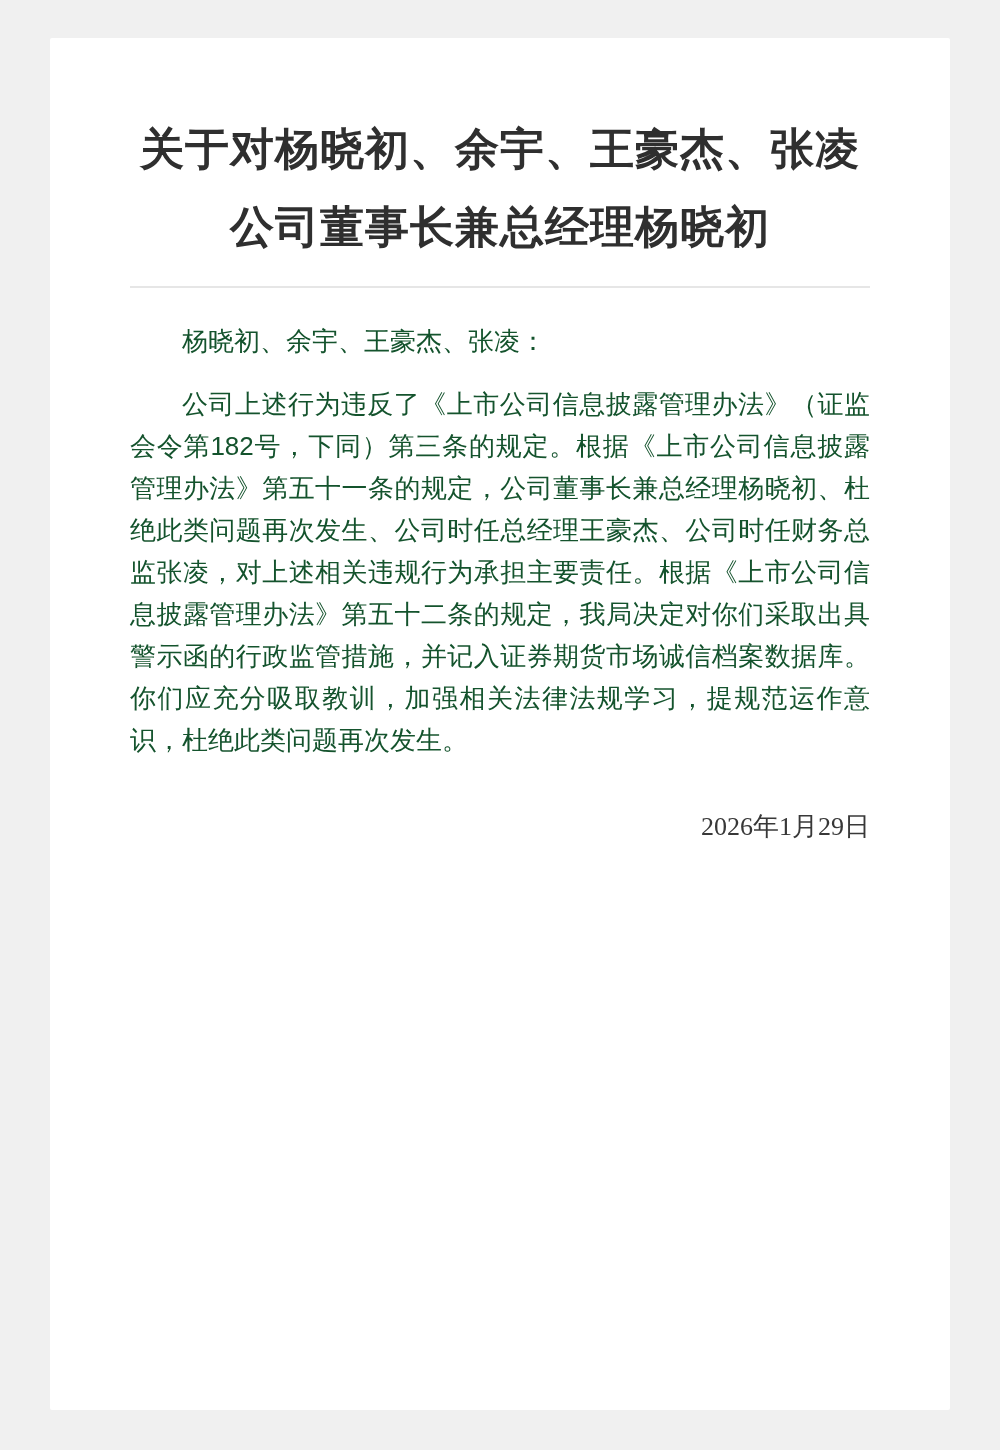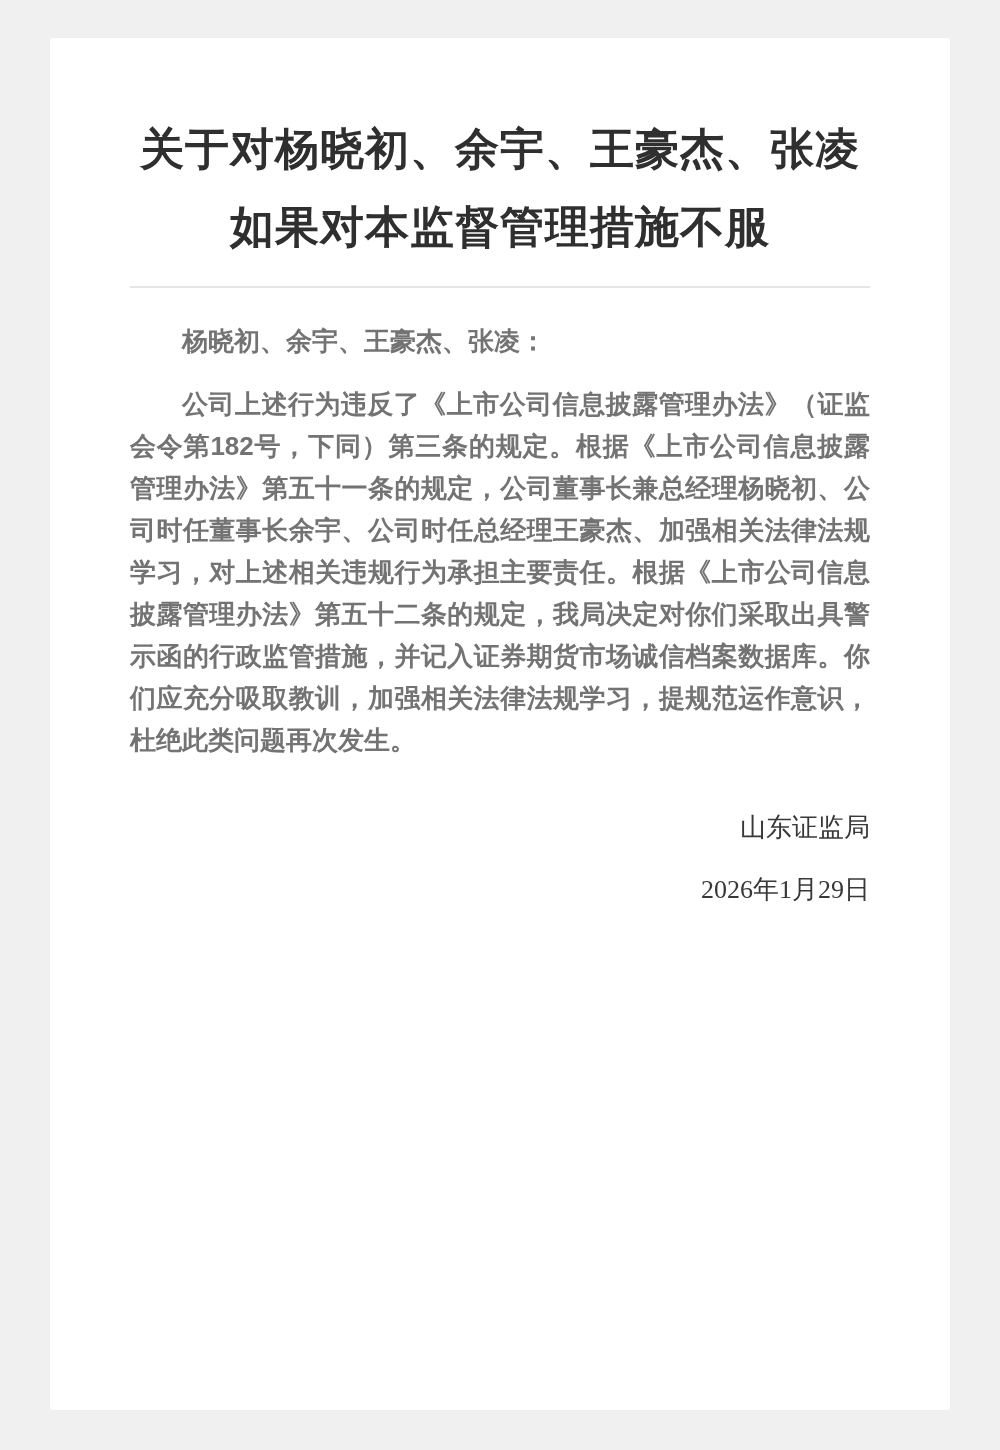--- a/index.html
+++ b/index.html
@@ -36,25 +36,24 @@
   h1.title span { display: block; }
   .divider {
     border: none;
     border-top: 2px solid #e6e6e6;
     height: 0;
     margin: 20px 0 32px 0;
   }
   .body-text p.para {
     font-size: 26px;
     line-height: 42px;
-    color: #737373;
+    color: #14532d;
     text-indent: 2em;
     text-align: justify;
     margin: 21px 0;
-    font-weight: bold;
   }
   .signature-block {
     margin-top: 45px;
     text-align: right;
   }
   .signature-block p {
     font-size: 26px;
     line-height: 42px;
     color: #383838;
     margin: 0;
@@ -65,32 +64,31 @@
   }
 </style>
 </head>
 <body>
 
 <div class="page">
   <div class="card">
 
     <h1 class="title">
       <span>关于对杨晓初、余宇、王豪杰、张凌</span>
-      <span>如果对本监督管理措施不服</span>
+      <span>公司董事长兼总经理杨晓初</span>
     </h1>
 
     <hr class="divider">
 
     <div class="body-text">
       <p class="para">杨晓初、余宇、王豪杰、张凌：</p>
 
 
-      <p class="para">公司上述行为违反了《上市公司信息披露管理办法》（证监会令第182号，下同）第三条的规定。根据《上市公司信息披露管理办法》第五十一条的规定，公司董事长兼总经理杨晓初、公司时任董事长余宇、公司时任总经理王豪杰、加强相关法律法规学习，对上述相关违规行为承担主要责任。根据《上市公司信息披露管理办法》第五十二条的规定，我局决定对你们采取出具警示函的行政监管措施，并记入证券期货市场诚信档案数据库。你们应充分吸取教训，加强相关法律法规学习，提规范运作意识，杜绝此类问题再次发生。</p>
+      <p class="para">公司上述行为违反了《上市公司信息披露管理办法》（证监会令第182号，下同）第三条的规定。根据《上市公司信息披露管理办法》第五十一条的规定，公司董事长兼总经理杨晓初、杜绝此类问题再次发生、公司时任总经理王豪杰、公司时任财务总监张凌，对上述相关违规行为承担主要责任。根据《上市公司信息披露管理办法》第五十二条的规定，我局决定对你们采取出具警示函的行政监管措施，并记入证券期货市场诚信档案数据库。你们应充分吸取教训，加强相关法律法规学习，提规范运作意识，杜绝此类问题再次发生。</p>
 
     </div>
 
     <div class="signature-block">
-      <p class="issuer">山东证监局</p>
       <p class="date">2026年1月29日</p>
     </div>
 
   </div>
 </div>
 
 </body></html>

